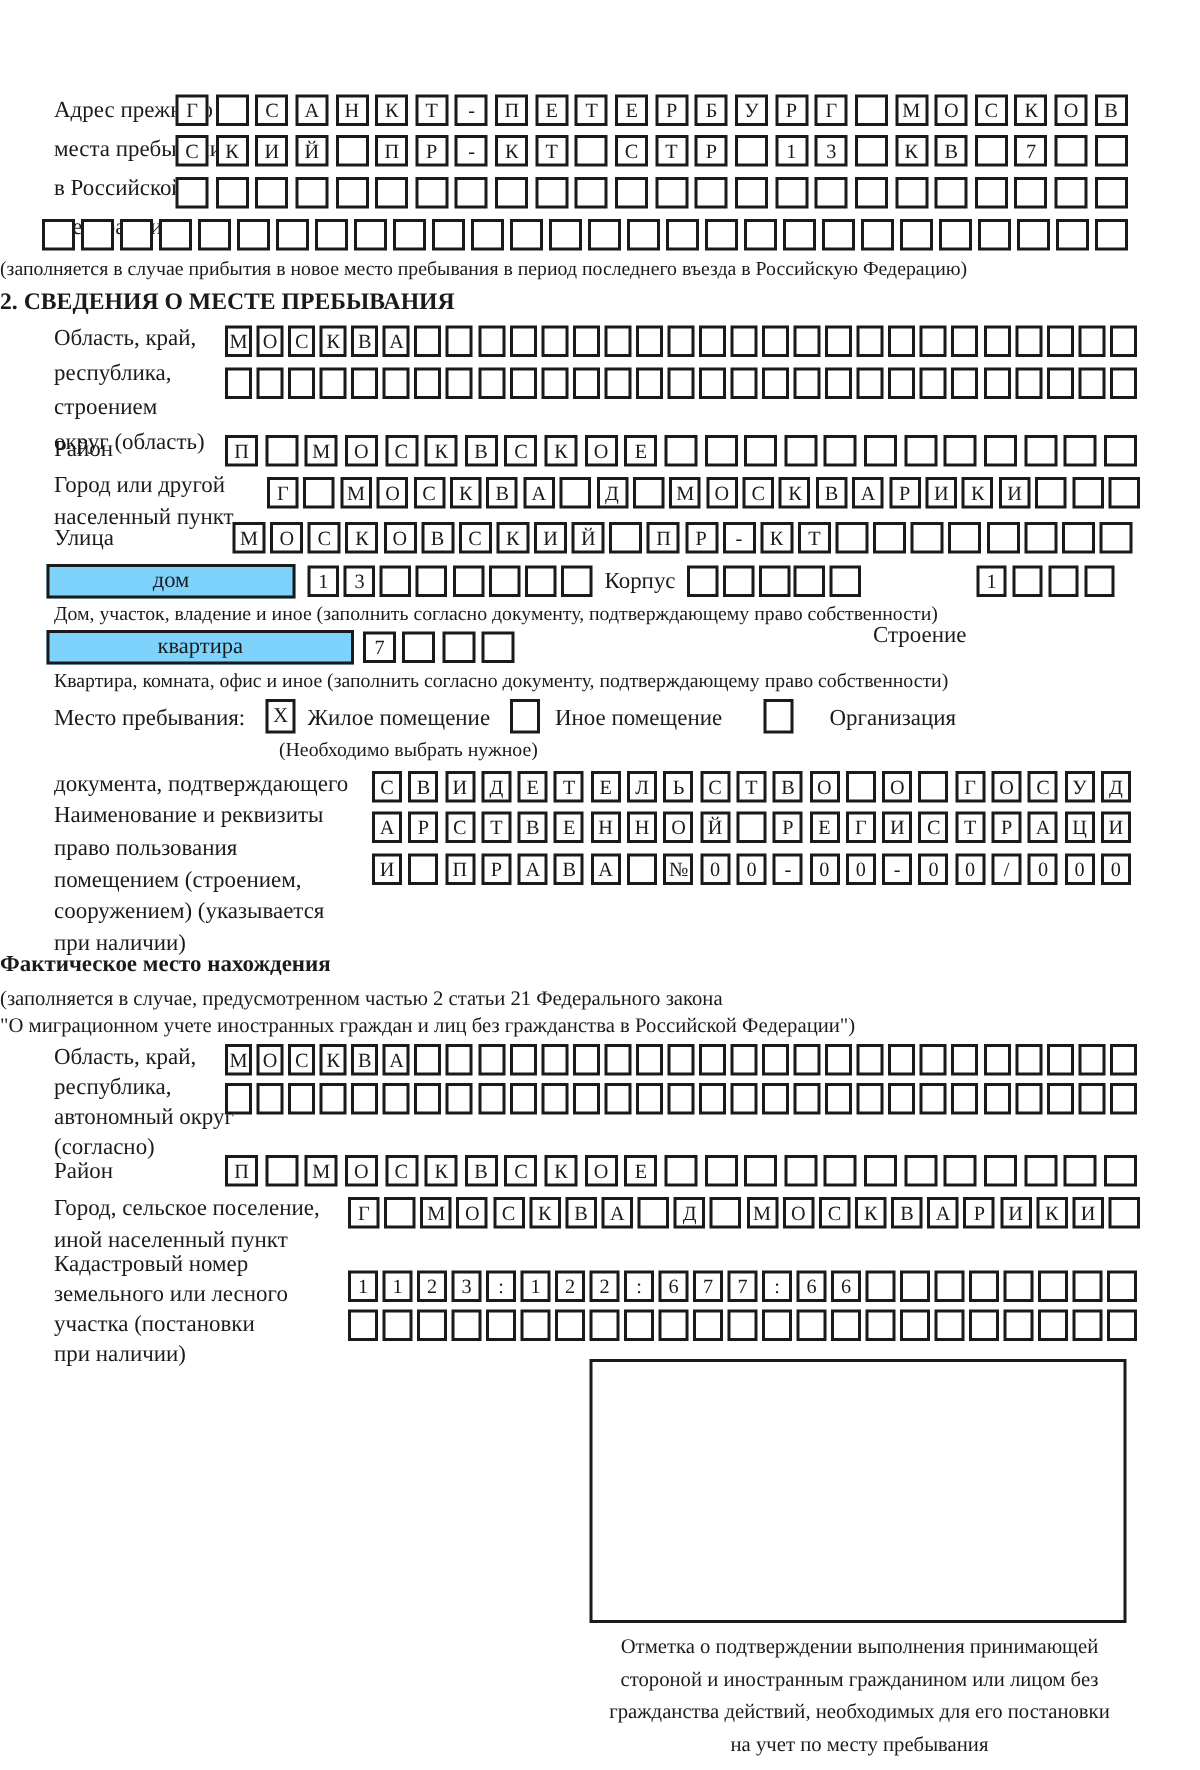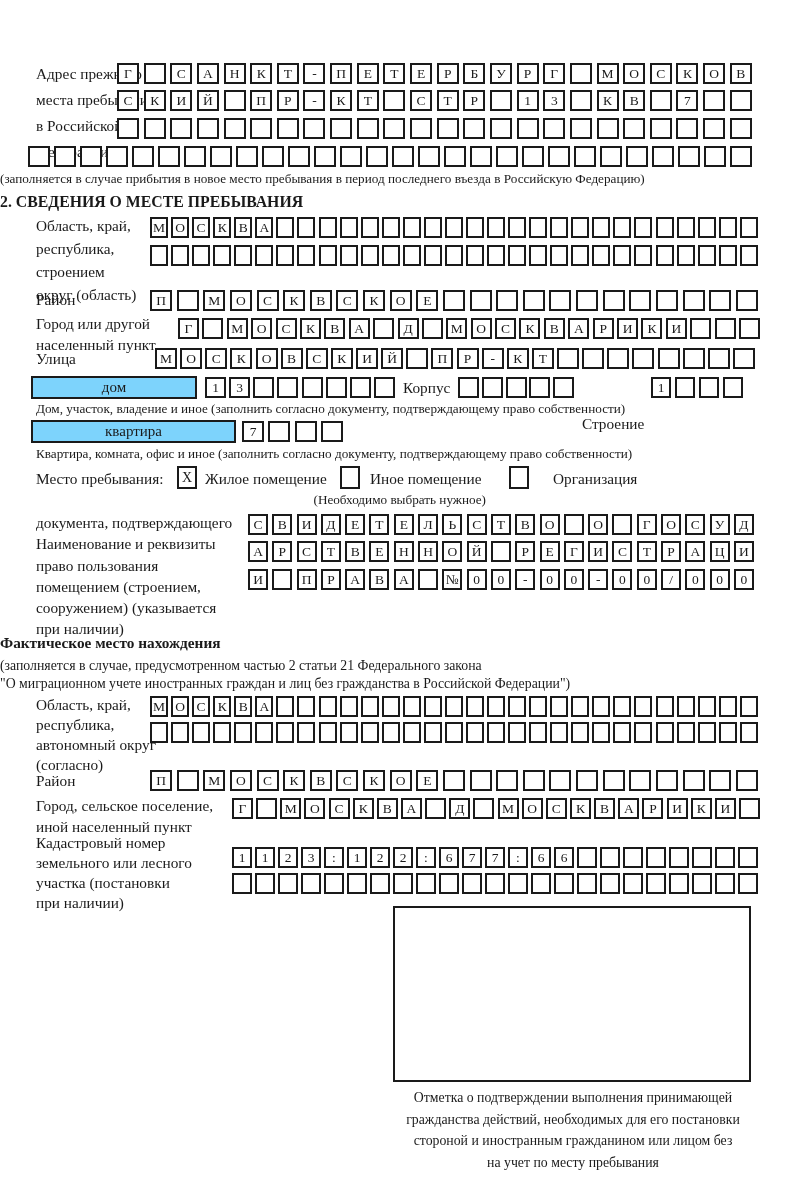--- a/index.html
+++ b/index.html
@@ -357,21 +357,21 @@
     </div>
   <div class="abs cap" style="top:446px;left:36px;">Квартира, комната, офис и иное (заполнить согласно документу, подтверждающему право собственности)</div>
 
   <div class="abs lbl" style="top:466px;left:36px;">Место пребывания:</div>
   <div class="abs cb" style="top:466px;left:177px;">X</div>
   <div class="abs lbl" style="top:466px;left:205px;">Жилое помещение</div>
   <div class="abs cb" style="top:466px;left:340px;"></div>
   <div class="abs lbl" style="top:466px;left:370px;">Иное помещение</div>
   <div class="abs cb" style="top:466px;left:509px;"></div>
   <div class="abs lbl" style="top:466px;left:553px;">Организация</div>
-  <div class="abs cap" style="top:492px;left:186px;width:300px;text-align:right;">(Необходимо выбрать нужное)</div>
+  <div class="abs cap" style="top:492px;left:186px;width:300px;text-align:left;">(Необходимо выбрать нужное)</div>
 
   <div class="abs lbl lh21" style="top:512px;left:36px;">
     <div>документа, подтверждающего</div>
     <div>Наименование и реквизиты</div>
     <div>право пользования</div>
     <div>помещением (строением,</div>
     <div>сооружением) (указывается</div>
     <div>при наличии)</div>
   </div>
   <div class="abs cells" style="top:514px;left:248px;width:506px;--cw:20px;">
@@ -626,18 +626,18 @@
       <div class="cell"></div>
       <div class="cell"></div>
       <div class="cell"></div>
       <div class="cell"></div>
       <div class="cell"></div>
     </div>
 
   <div class="abs stamp" style="top:906px;left:393px;width:358px;height:176px;"></div>
   <div class="abs stampcap" style="top:1087px;left:377px;width:392px;">
     <div>Отметка о подтверждении выполнения принимающей</div>
+    <div>стороной и иностранным гражданином или лицом без</div>
     <div>гражданства действий, необходимых для его постановки</div>
-    <div>стороной и иностранным гражданином или лицом без</div>
     <div>на учет по месту пребывания</div>
   </div>
 
 </div>
 
 </body></html>

